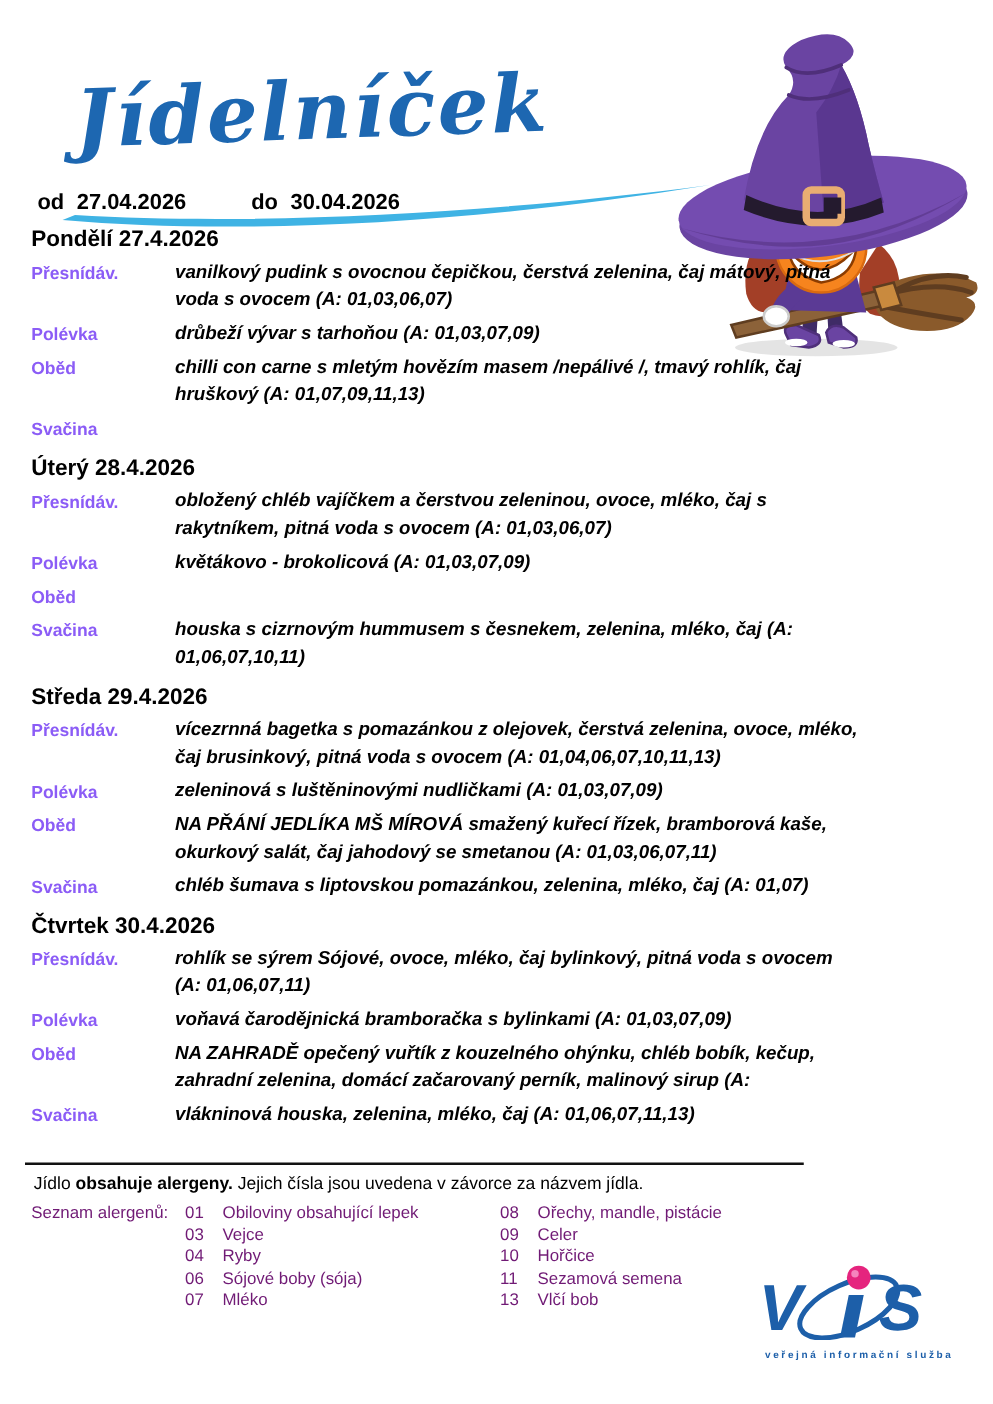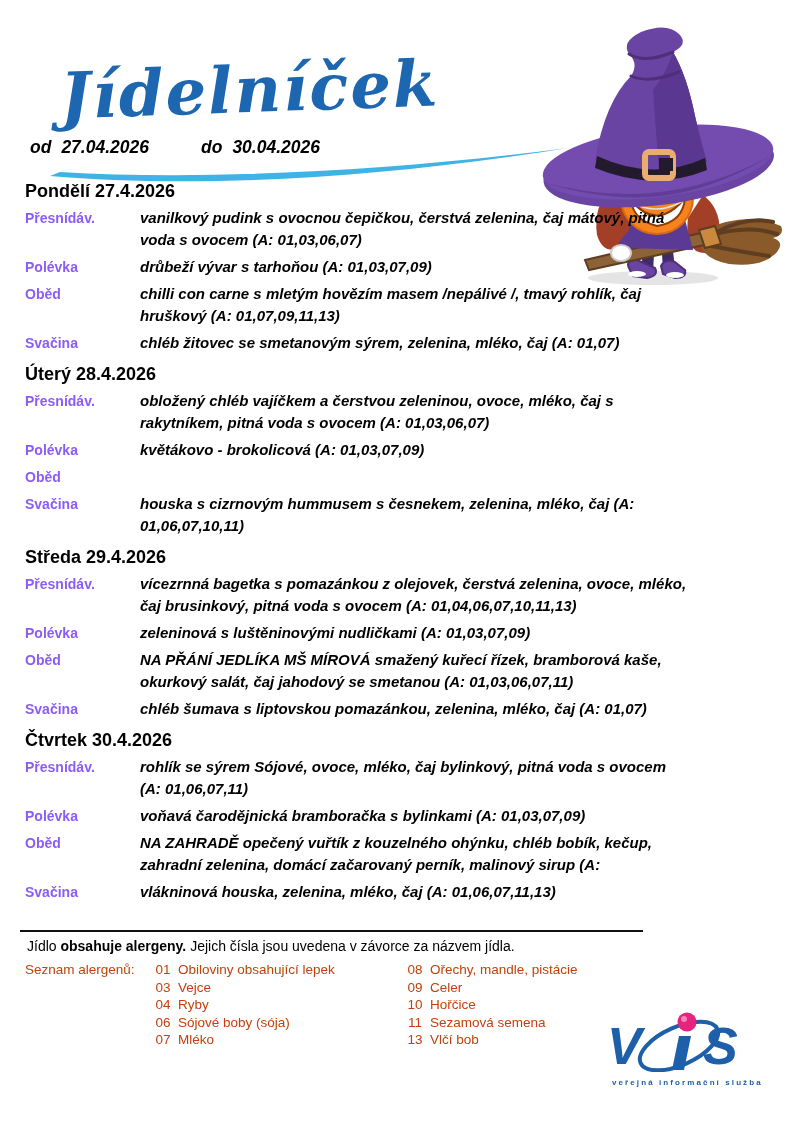--- a/index.html
+++ b/index.html
@@ -17,23 +17,23 @@
   .script-title {
     position:absolute; left:60px; top:58px; z-index:1;
     font-family:"DejaVu Serif", serif;
     font-style:italic; font-weight:bold;
     font-size:64px; line-height:1;
     color:#1d67b1;
     transform:rotate(-2deg);
     letter-spacing:2px;
   }
   .date-line {
-    position:absolute; left:30px; top:137px; z-index:2;
+    position:absolute; left:30px; top:151px; z-index:2;
     font-size:17.5px; font-weight:bold; color:#000;
-    display:flex; align-items:flex-start;font-style:italic;
+    display:flex; align-items:flex-start;
   }
   .date-line .lbl { margin-right:10px; }
   .date-line .gap { display:inline-block; width:52px; }
   .witch-wrap { position:absolute; left:533px; top:20px; width:258px; height:268px; z-index:0; }
 
   
   .menu { position:absolute; left:25px; top:180px; width:700px; z-index:1; }
   .day { margin-bottom:9px; }
   .day-title { font-size:18px; font-weight:bold; line-height:22px; margin-bottom:5px; color:#000; }
   .row { display:flex; margin-bottom:5px; }
@@ -50,24 +50,24 @@
     position:absolute; left:20px; top:930px; width:623px; height:0;
     border-top:2px solid #111; z-index:1;
   }
   .allergen-note {
     position:absolute; left:27px; top:938px; z-index:1;
     font-size:14px; color:#000;
   }
   .allergen-note b { font-weight:bold; }
   .allergen-block {
     position:absolute; left:25px; top:961px; z-index:1;
-    display:flex; font-size:13.5px; line-height:17.5px; color:#c2410c;
+    display:flex; font-size:13.5px; line-height:17.5px; color:#701a75;
   }
   .allergen-label { flex:0 0 123px; }
-  .al-col { display:flex; flex-direction:column;text-align:center; }
+  .al-col { display:flex; flex-direction:column; }
   .al-col.c1 { width:252px; }
   .al-col.c2 { width:240px; }
   .al-row { display:flex; }
   .al-num { flex:0 0 30px; }
 
   
   .vis-logo { position:absolute; left:607px; top:1012px; width:175px; z-index:1; text-align:left; }
   .vis-tagline {
     margin-top:2px; margin-left:5px;
     font-size:8px; font-weight:bold; color:#1d5fa9;
@@ -157,21 +157,20 @@
       <span class="row-label">Polévka</span>
       <span class="row-text">drůbeží vývar s tarhoňou  (A: 01,03,07,09)</span>
     </div>
     <div class="row">
       <span class="row-label">Oběd</span>
       <span class="row-text">chilli con carne s mletým hovězím masem /nepálivé /, tmavý rohlík, čaj
 hruškový  (A: 01,07,09,11,13)</span>
     </div>
     <div class="row">
       <span class="row-label">Svačina</span>
-      <span class="row-text">chléb žitovec se smetanovým sýrem, zelenina, mléko, čaj  (A: 01,07)</span>
     </div>
   </section>
 
   <section class="day">
     <h2 class="day-title">Úterý 28.4.2026</h2>
     <div class="row">
       <span class="row-label">Přesnídáv.</span>
       <span class="row-text">obložený chléb vajíčkem a čerstvou zeleninou, ovoce, mléko, čaj s
 rakytníkem, pitná voda s ovocem  (A: 01,03,06,07)</span>
     </div>

